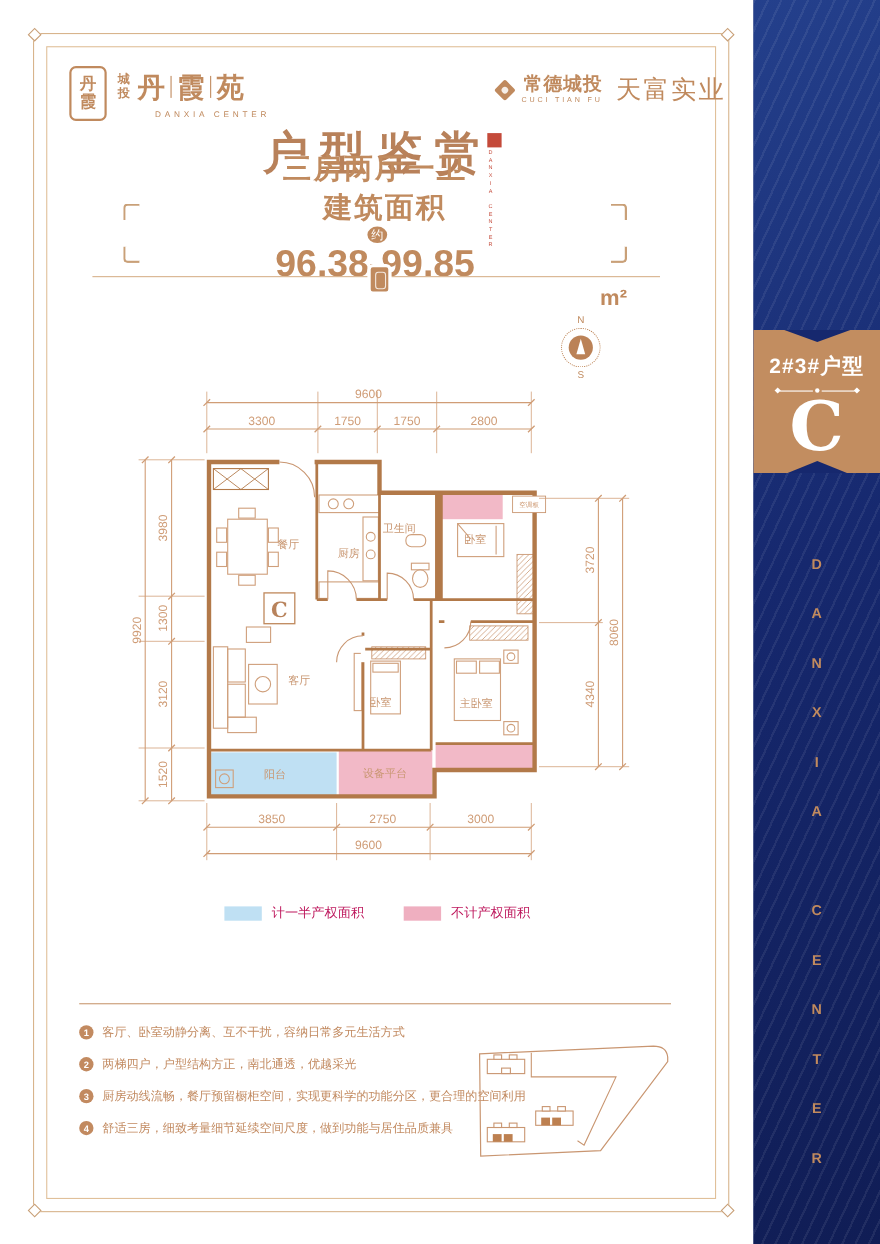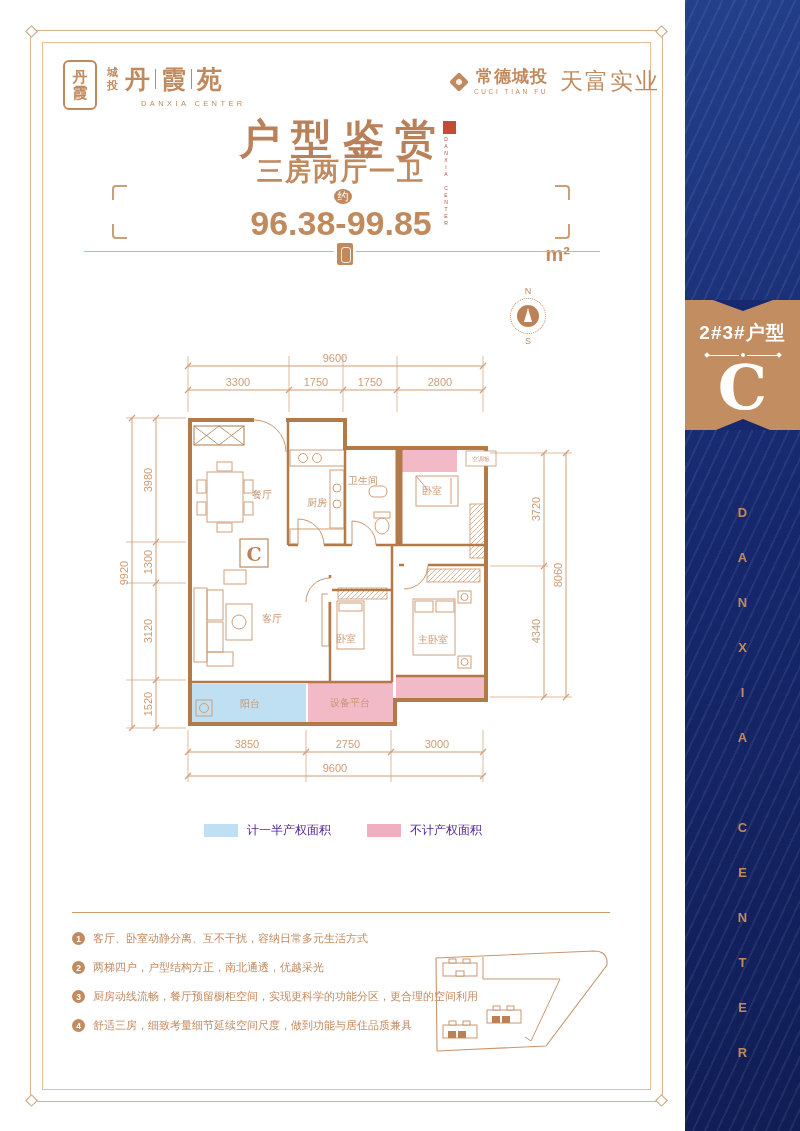--- a/index.html
+++ b/index.html
@@ -81,21 +81,21 @@
   .compass-core::after{content:"";position:absolute;left:50%;top:3px;transform:translateX(-50%);
       border-left:4px solid transparent;border-right:4px solid transparent;border-bottom:14px solid #fff;}
   
   #plan{left:115px;top:345px;}
   #plan text{fill:#CF9C76;font-size:11px;text-anchor:middle;font-family:"Liberation Sans",sans-serif;}
   #plan text.room{fill:#C99671;font-size:10px;}
   #plan text.small{font-size:6px;}
   #plan text.unitmark{fill:#B8835C;font-size:19px;font-family:"DejaVu Serif",serif;font-weight:bold;}
   
   .legend{top:822px;left:0;width:686px;display:flex;justify-content:center;gap:36px;}
-  .legend-item{display:flex;align-items:center;gap:9px;color:#4c1d95;font-size:12px;}
+  .legend-item{display:flex;align-items:center;gap:9px;color:#be185d;font-size:12px;}
   .swatch{width:34px;height:13px;}
   .swatch.blue{background:#BFE0F3;}
   .swatch.pink{background:#EFAFC0;}
   
   .features{left:72px;top:901px;width:538px;}
   .features h2{margin:0;font-family:"DejaVu Serif","Liberation Serif",serif;font-size:21px;
       color:#BC7F54;letter-spacing:1px;font-weight:bold;}
   .rule{height:1px;background:#C99A72;margin:11px 0 18px 0;}
   .bullets{list-style:none;margin:0;padding:0;width:400px;}
   .bullets li{display:flex;align-items:center;gap:8px;margin-bottom:14px;font-size:11px;
@@ -168,20 +168,21 @@
 </div>
 <div class="abs title-seal"></div>
 <div class="abs title-seal-en">DANXIA CENTER</div>
 
 <div class="abs subtitle">
   <span class="ck tl"></span>
   <span class="ck tr"></span>
   <span class="ck bl"></span>
   <span class="ck br"></span>
   <span class="sub-layout">三房两厅一卫</span>
+  <span class="sub-arealabel">建筑面积</span>
   <span class="approx-badge">约</span>
   <span class="sub-value">96.38-99.85</span>
   <span class="sub-unit">m²</span>
 </div>
 
 <div class="abs divider"></div>
 <div class="abs ornament"></div>
 
 <div class="abs compass">
   <span>N</span>

